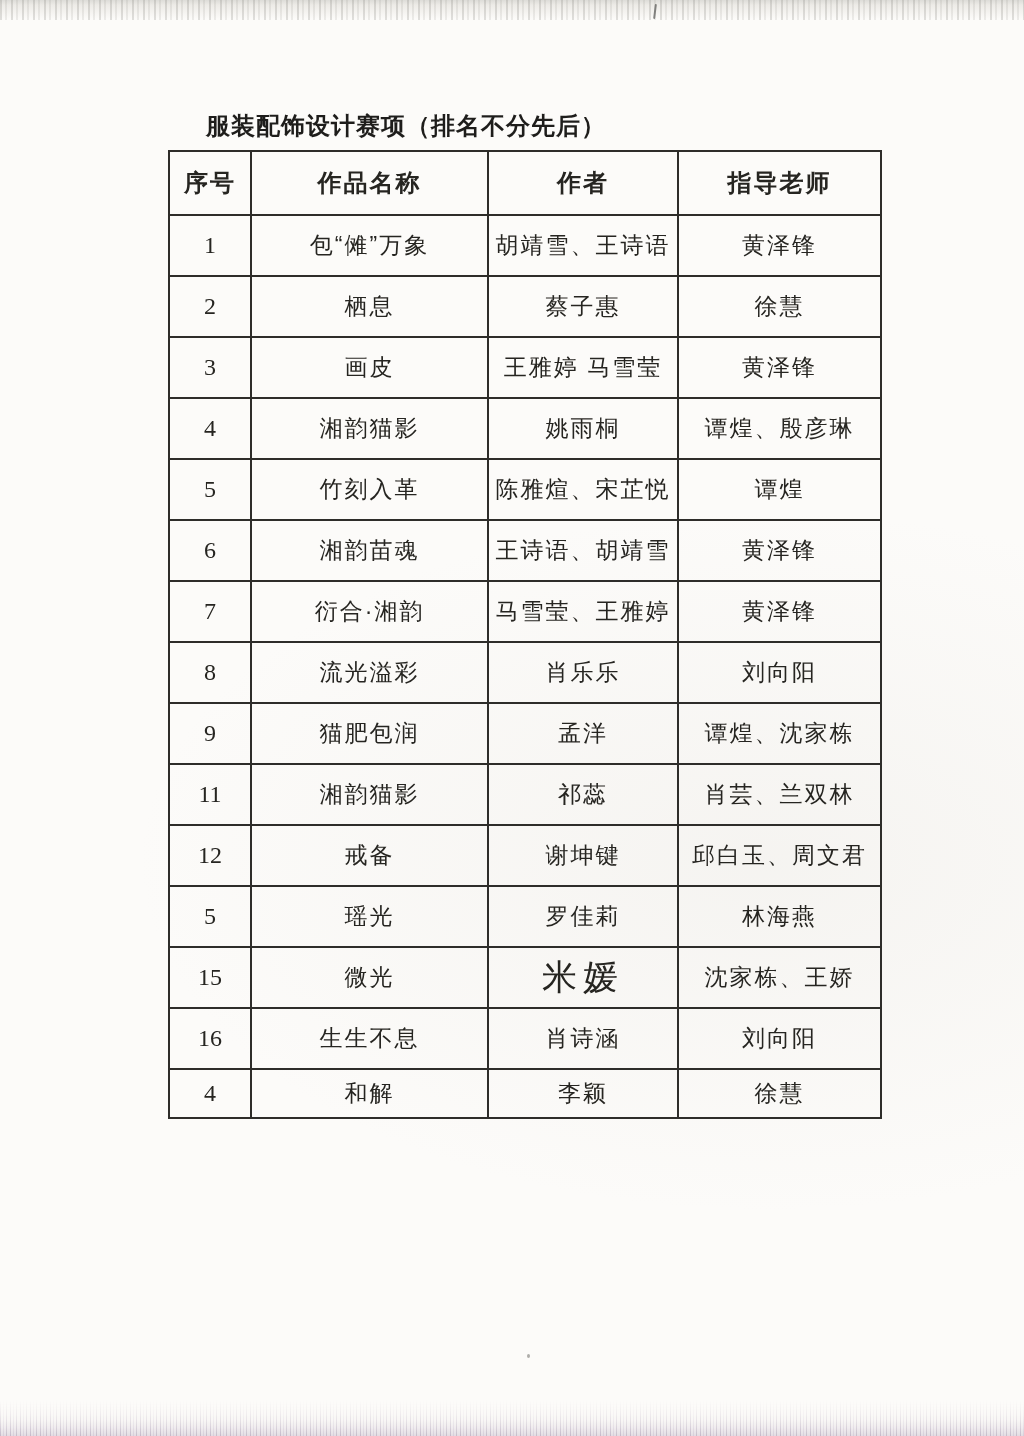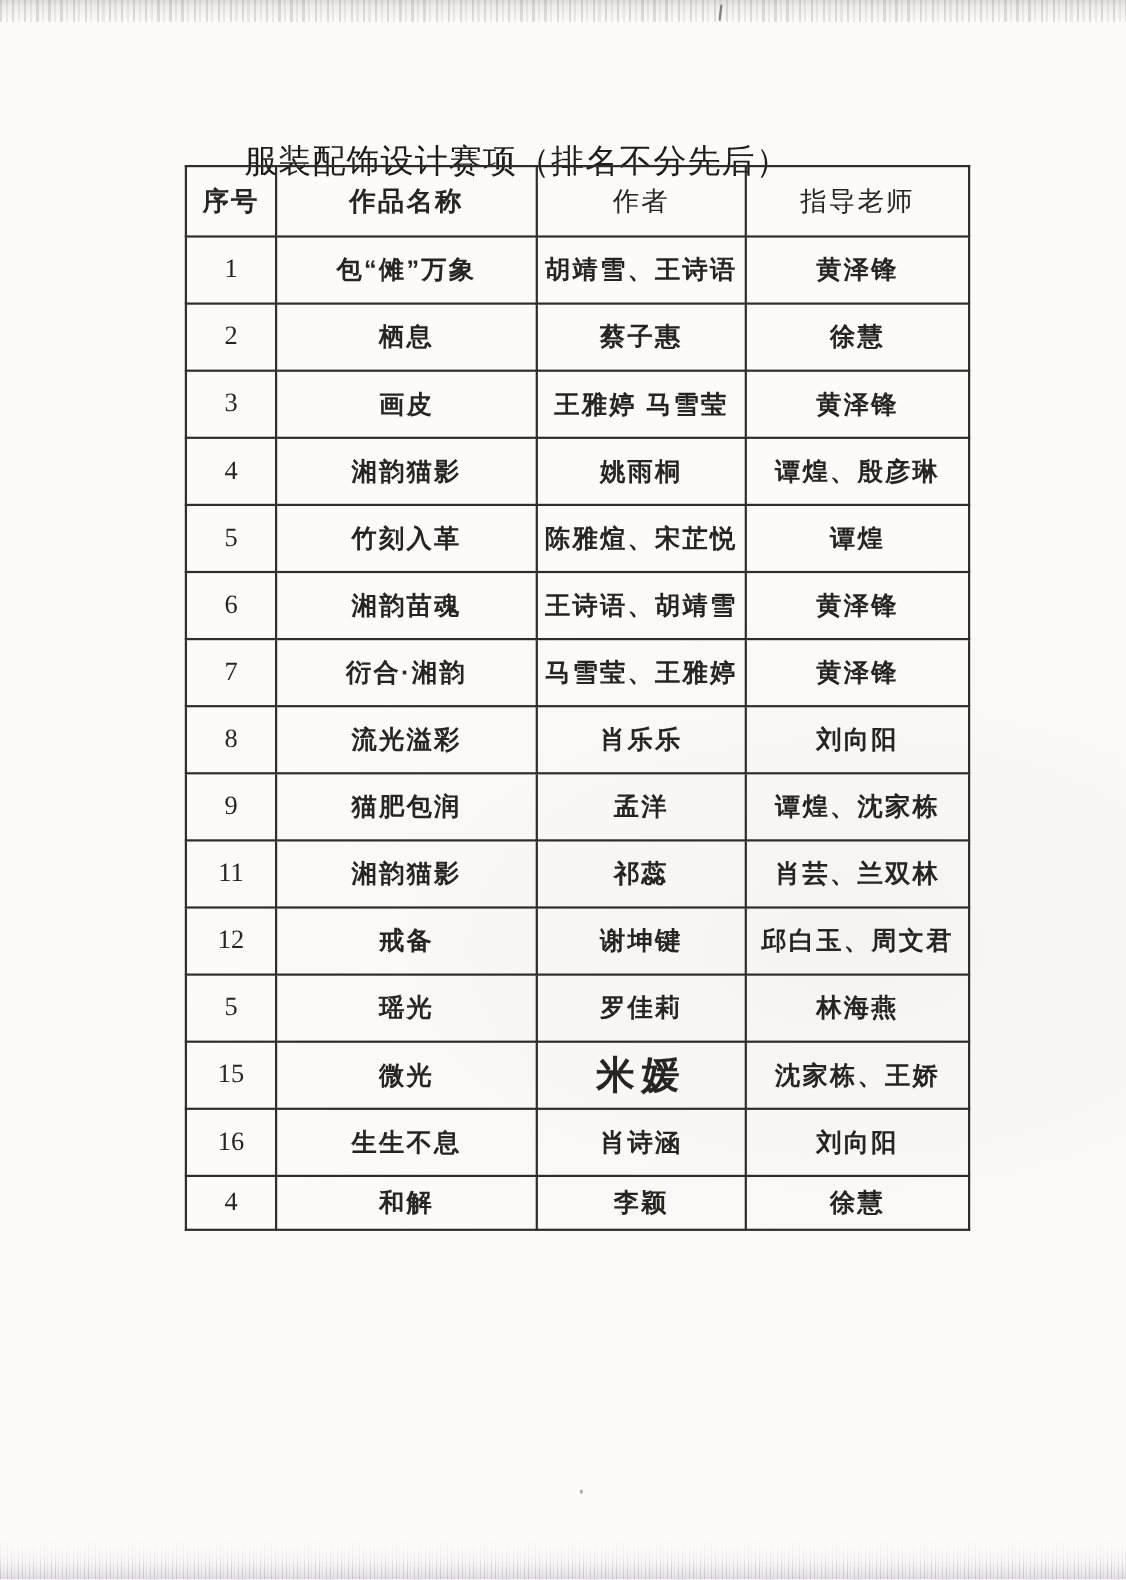--- a/index.html
+++ b/index.html
@@ -66,23 +66,23 @@
     height: 4px;
     background: #6f6d6a;
     border-radius: 50%;
     opacity: 0.55;
   }
 
   .doc-title {
     position: absolute;
     left: 206px;
     top: 110px;
-    margin: 16px;
-    font-size: 30px;
-    font-weight: 400;
+    margin: 0;
+    font-size: 24px;
+    font-weight: 700;
     letter-spacing: 1px;
     color: #1e1d1b;
     white-space: nowrap;
   }
 
   table.results-table {
     position: absolute;
     left: 168px;
     top: 150px;
     width: 712px;
@@ -100,37 +100,37 @@
     white-space: nowrap;
   }
   .results-table thead th {
     height: 62px;
     font-size: 24px;
     letter-spacing: 2px;
   }
   .results-table th.h-no,
   .results-table th.h-work { font-weight: 700; }
   .results-table th.h-author,
-  .results-table th.h-teacher { font-weight: 400; }
+  .results-table th.h-teacher { font-weight: 700; }
 
   .results-table tbody td { height: 59px; font-size: 23px; }
   .results-table tbody tr:last-child td { height: 47px; }
 
   .results-table td.no {
     font-family: "Liberation Serif", "DejaVu Serif", serif;
     font-size: 24px;
     font-weight: 400;
   }
   .results-table td.work {
-    font-weight: 700;
+    font-weight: 400;
     letter-spacing: 2px;
   }
   .results-table td.author,
   .results-table td.teacher {
-    font-weight: 700;
+    font-weight: 400;
     letter-spacing: 2px;
   }
   
   .results-table tbody tr:nth-child(13) td.author {
     font-size: 35px;
     letter-spacing: 6px;
   }
 </style>
 </head>
 <body>

